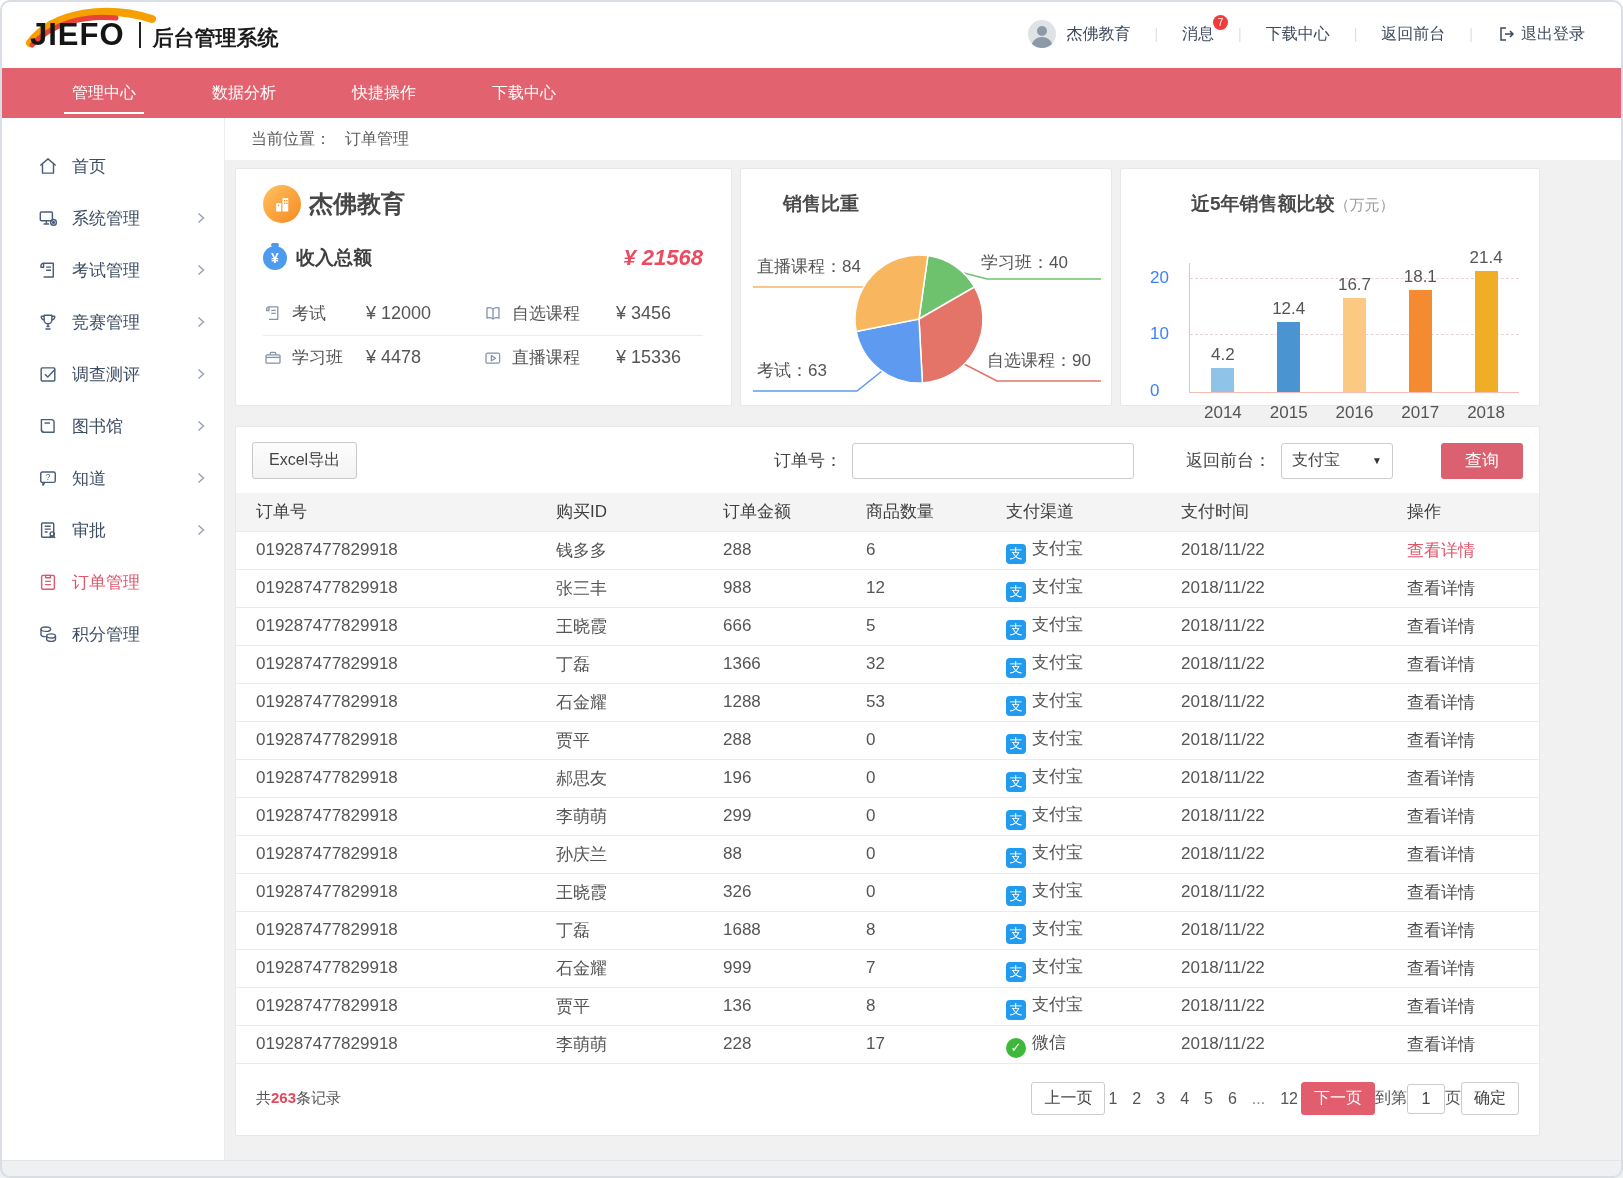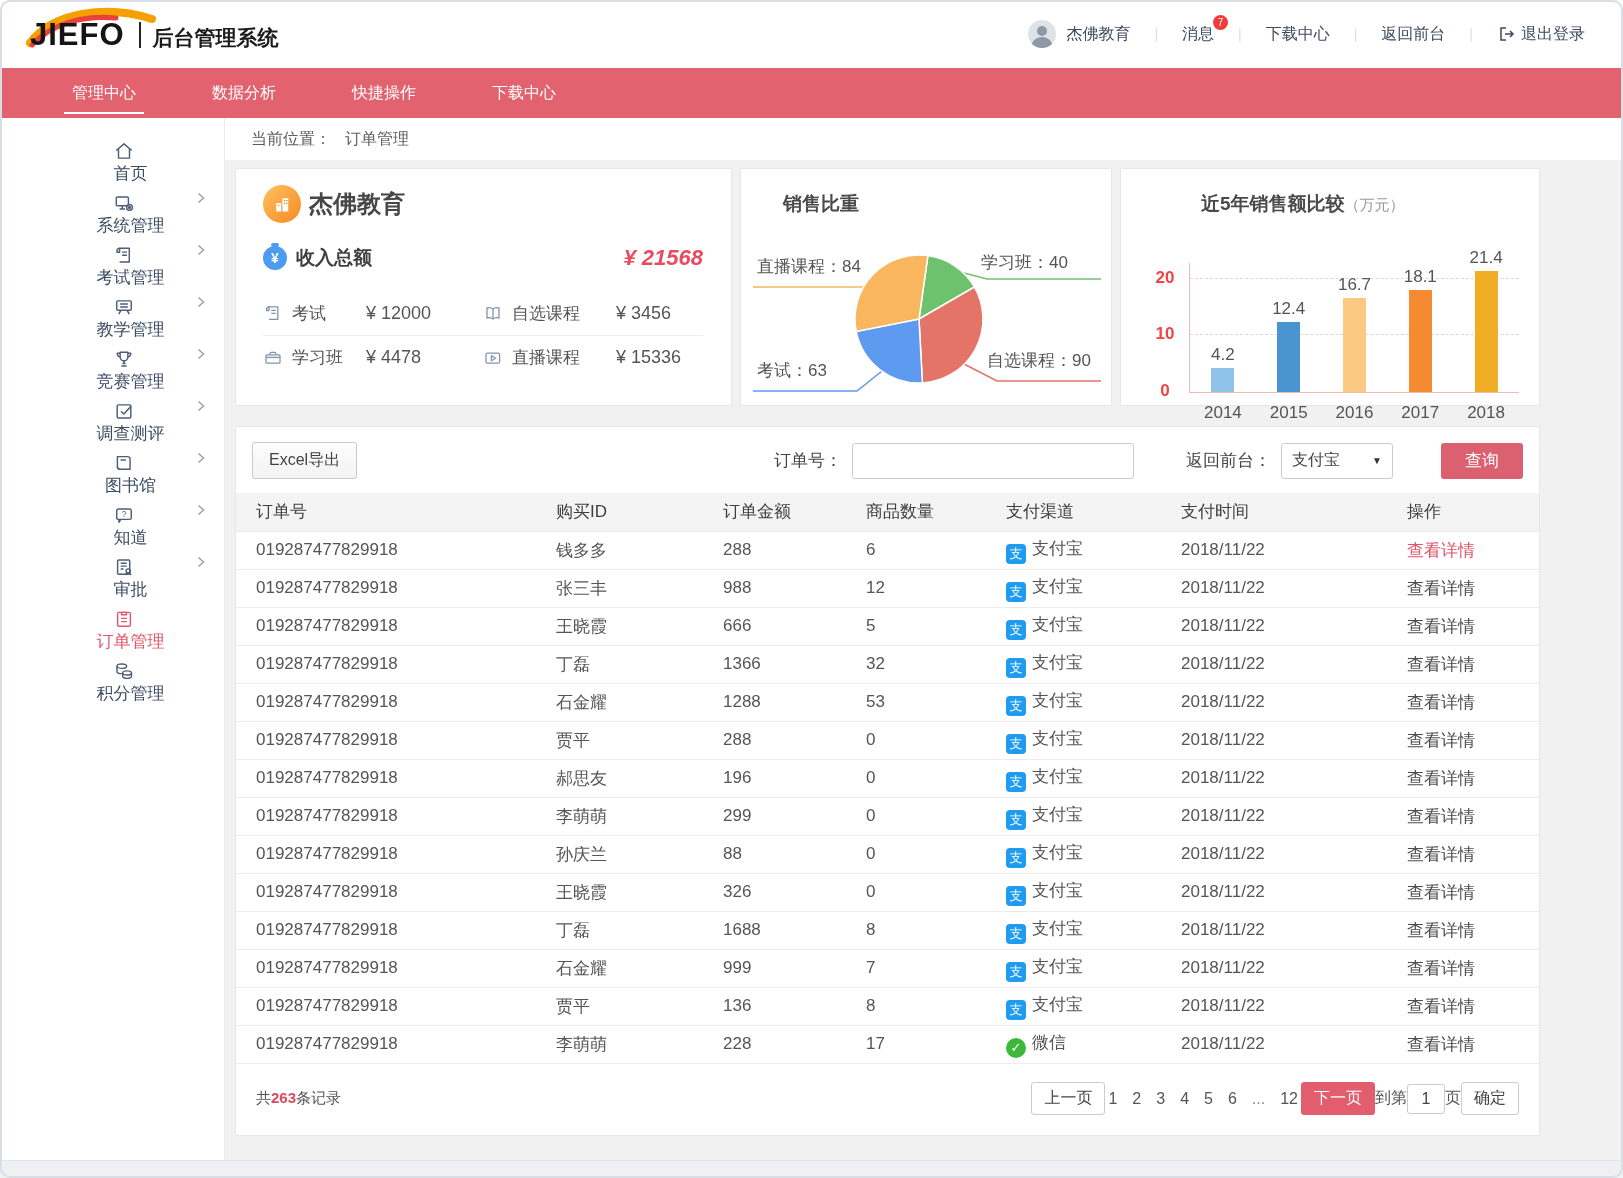--- a/index.html
+++ b/index.html
@@ -23,21 +23,21 @@
   .logout-ico { margin-right:6px; display:inline-flex; }
 
   
   .mainnav { height:50px; background:#e2626f; display:flex; align-items:center; padding-left:70px; }
   .nav-tab { color:#fff; font-size:16px; margin-right:72px; position:relative; padding:8px 2px; cursor:pointer;text-align:right; }
   .nav-tab.active:after { content:""; position:absolute; left:-6px; right:-6px; bottom:-2px; height:2px; background:#fff; }
 
   
   .body-row { display:flex; height:1042px; }
   .sidebar { width:225px; background:#fff; border-right:1px solid #ececec; padding-top:22px; flex:none; }
-  .side-item { height:52px; display:flex; align-items:center; padding-left:37px; color:#3d4d63; font-size:17px; cursor:pointer; position:relative;flex-direction:column; }
+  .side-item { height:52px; display:flex; align-items:center; padding-left:37px; color:#3d4d63; font-size:17px; cursor:pointer; position:relative; }
   .side-item .s-ico { width:22px; height:22px; margin-right:13px; display:inline-flex; color:#4c5d78; }
   .side-item .chev { position:absolute; right:18px; color:#9aa3b2; display:inline-flex; }
   .side-item.active { color:#e0566b; }
   .side-item.active .s-ico { color:#e0566b; }
 
   .content { flex:1; background:#f1f1f2; min-width:0; }
   .breadcrumb { height:42px; background:#fff; display:flex; align-items:center; padding-left:26px; font-size:16px; color:#5c5c5c; }
   .breadcrumb .crumb-cur { margin-left:14px; }
 
   .cards { display:flex; gap:8px; margin:8px 83px 0 10px; height:238px; }
@@ -64,24 +64,24 @@
 
   
   .card.pie { width:372px; flex:none; }
   .card-title { font-size:19px; font-weight:700; color:#4a4a4a; padding:22px 0 0 42px; }
   .card-title .suffix { font-size:15px; color:#999; font-weight:400; }
   .pie-wrap { position:absolute; inset:0; }
   .pie-label { position:absolute; font-size:17px; color:#555; white-space:nowrap; }
 
   
   .card.bar { flex:1; }
-  .card.bar .card-title { padding-left:80px; }
+  .card.bar .card-title { padding-left:52px;margin-left:18px; }
   .bar-plot { position:relative; height:130px; margin:46px 20px 0 68px; border-left:1px solid #f2bcb6; border-bottom:1px solid #f2bcb6; display:flex; justify-content:space-around; align-items:flex-end; }
   .gridline { position:absolute; left:0; right:0; border-top:1px dashed #e7d4d2; }
-  .ytick { position:absolute; left:-40px; width:30px; text-align:center; font-size:17px; color:#ef4444;font-weight:bold; }
+  .ytick { position:absolute; left:-40px; width:30px; text-align:left; font-size:17px; color:#3b82f6; }
   .bar-slot { display:flex; flex-direction:column; align-items:center; justify-content:flex-end; position:relative; width:44px; }
   .bar { width:23px; }
   .bar-val { font-size:17px; color:#555; margin-bottom:3px; }
   .bar-year { position:absolute; bottom:-31px; font-size:17px; color:#555; }
 
   
   .table-panel { background:#fff; border:1px solid #e7e7e7; border-radius:2px; margin:20px 83px 8px 10px; }
   .filter-row { display:flex; align-items:center; padding:15px 16px 14px 16px; }
   .export-btn { font-size:16px; color:#444; background:linear-gradient(#fdfdfd,#f3f3f3); border:1px solid #c9c9c9; border-radius:3px; padding:7px 16px; cursor:pointer; }
   .filter-label { font-size:17px; color:#444; margin-left:auto; margin-right:10px; }
@@ -202,35 +202,20 @@
       </div>
       <div class="side-item">
         <span class="s-ico">
             <svg width="22" height="22" viewBox="0 0 20 20" fill="none" stroke="currentColor" stroke-width="1.3" stroke-linejoin="round">
               <path d="M6 3.8 H14.8 V16.3 H6"></path>
               <path d="M6 3.8 C4.6 3.8 3.6 4.8 3.6 6.1 V7.5 H6 Z"></path>
               <path d="M8.3 7.4 h4.4 M8.3 10.3 h4.4"></path>
             </svg>
           </span>
         <span>考试管理</span>
-        <span class="chev">
-            <svg width="10" height="12" viewBox="0 0 10 12" fill="none" stroke="currentColor" stroke-width="1.5">
-              <path d="M2.5 1.5 l5 4.5 -5 4.5"></path>
-            </svg>
-          </span>
-      </div>
-      <div class="side-item">
-        <span class="s-ico">
-            <svg width="22" height="22" viewBox="0 0 20 20" fill="none" stroke="currentColor" stroke-width="1.3" stroke-linejoin="round">
-              <rect x="3.4" y="4.4" width="13.2" height="8.6" rx="1"></rect>
-              <path d="M6.5 7.3 h7 M6.5 10 h7"></path>
-              <path d="M7.2 13 l-2 3.4 M12.8 13 l2 3.4"></path>
-            </svg>
-          </span>
-        <span>教学管理</span>
         <span class="chev">
             <svg width="10" height="12" viewBox="0 0 10 12" fill="none" stroke="currentColor" stroke-width="1.5">
               <path d="M2.5 1.5 l5 4.5 -5 4.5"></path>
             </svg>
           </span>
       </div>
       <div class="side-item">
         <span class="s-ico">
             <svg width="22" height="22" viewBox="0 0 20 20" fill="none" stroke="currentColor" stroke-width="1.3" stroke-linejoin="round">
               <path d="M6.5 3.8 h7 v4.3 a3.5 3.5 0 0 1 -7 0 Z"></path>

